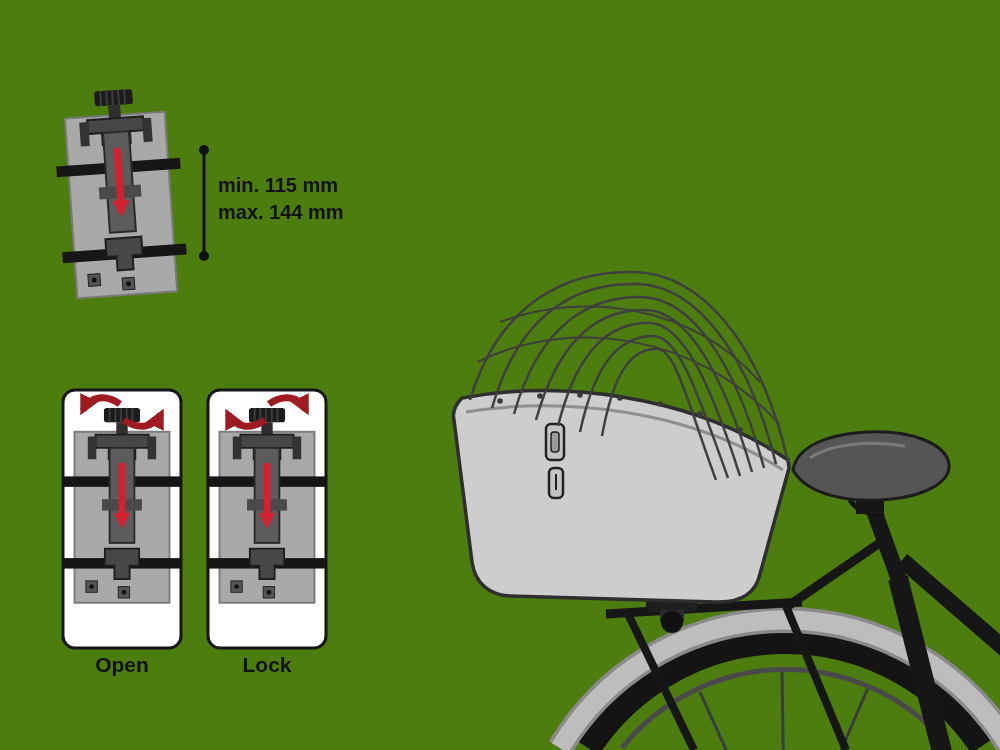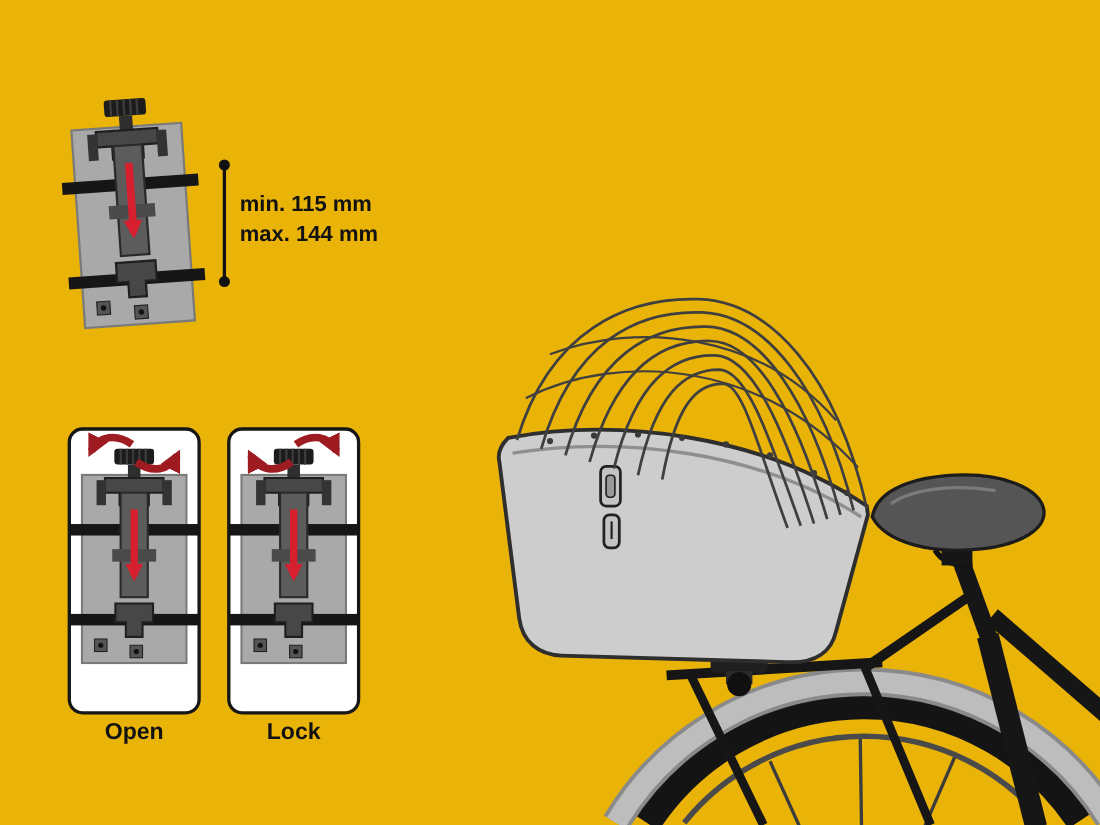--- a/index.html
+++ b/index.html
@@ -1,16 +1,16 @@
 <!DOCTYPE html>
 <html><head>
 <meta charset="utf-8">
 <style>
   html,body{margin:0;padding:0;background:#fff;}
-  .page{position:relative;width:1000px;height:750px;background:#eab308;overflow:hidden;
+  .page{position:relative;width:1000px;height:750px;background:#4d7c0f;overflow:hidden;
         font-family:"Liberation Sans", sans-serif;}
   svg text{font-family:"Liberation Sans", sans-serif;font-weight:700;fill:#121212;}
   .dim-text{font-size:20px;}
   .panel-label{font-size:21px;}
 </style>
 </head>
 <body>
 
 <div class="page">
 <svg width="1000" height="750" viewBox="0 0 1000 750">

